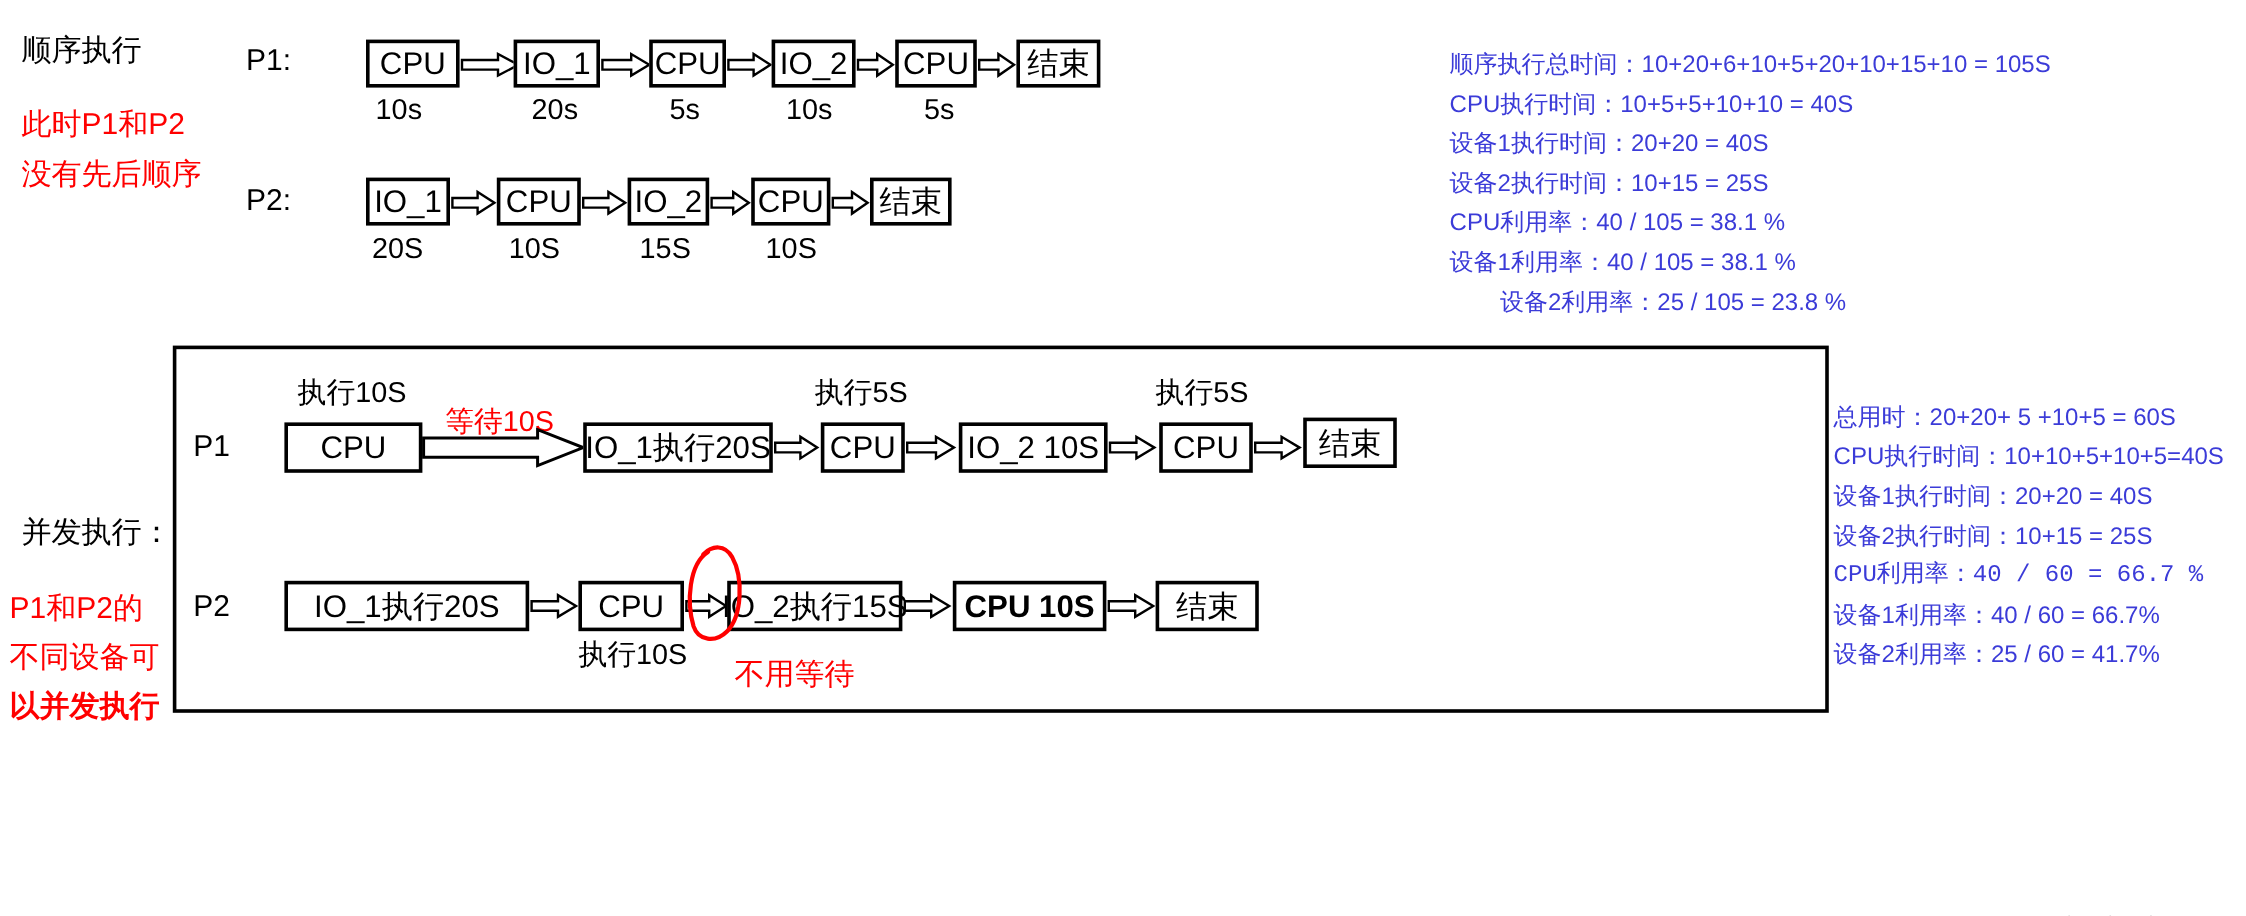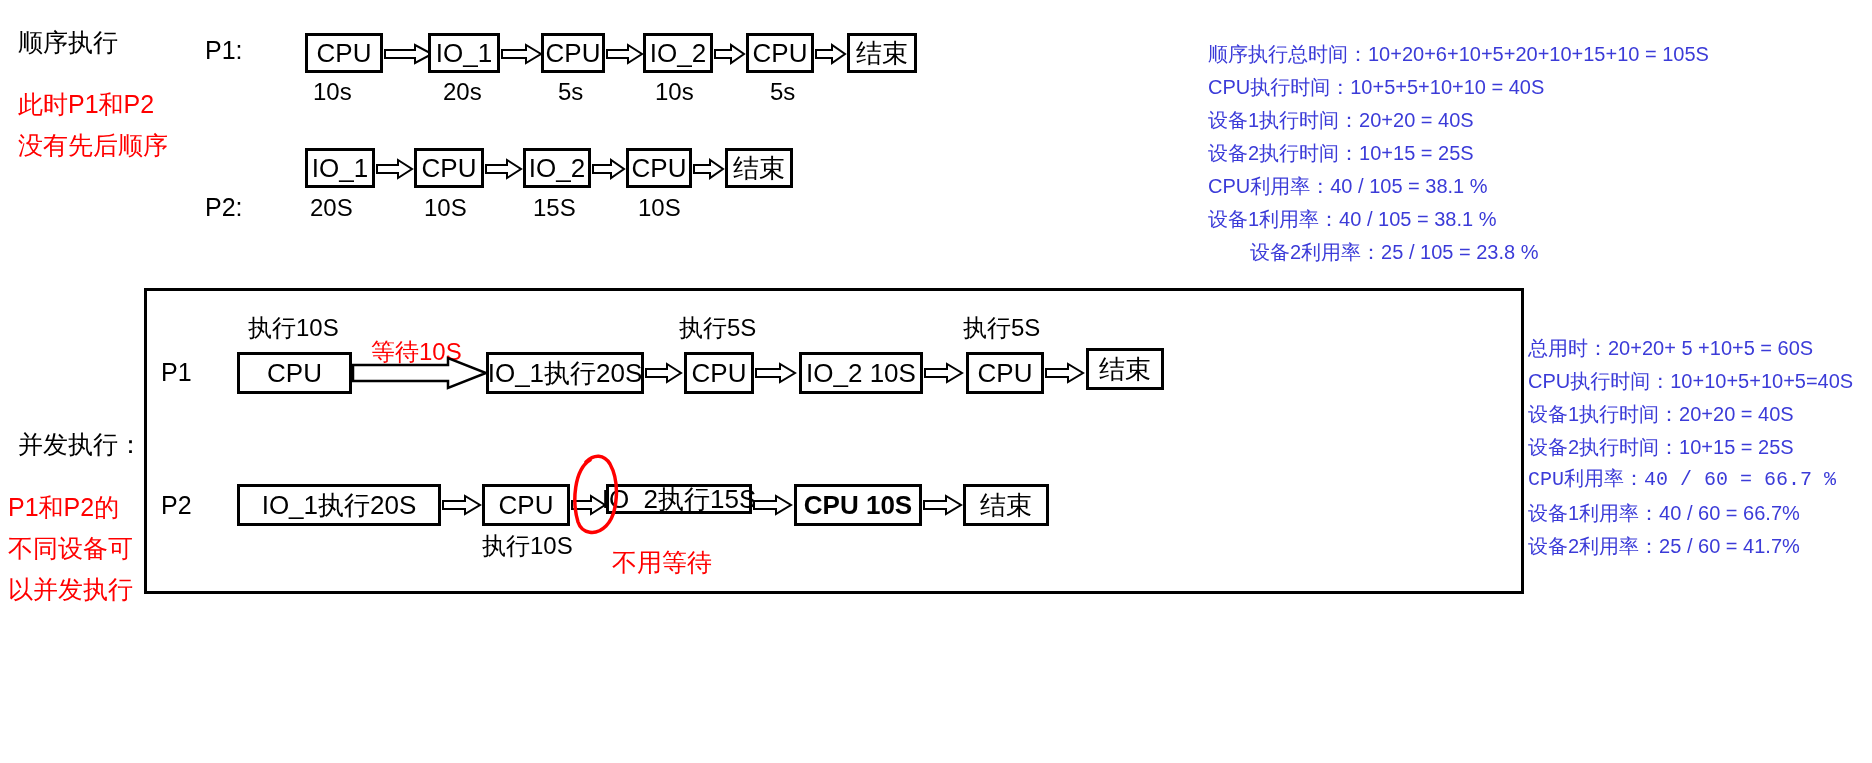--- a/index.html
+++ b/index.html
@@ -64,21 +64,21 @@
     </svg>
 </div>
 <div class="abs node" style="left:847px;top:33px;width:70px;height:40px;">结束</div>
 
 <div class="abs dur" style="left:313px;top:80px;">10s</div>
 <div class="abs dur" style="left:443px;top:80px;">20s</div>
 <div class="abs dur" style="left:558px;top:80px;">5s</div>
 <div class="abs dur" style="left:655px;top:80px;">10s</div>
 <div class="abs dur" style="left:770px;top:80px;">5s</div>
 
-<div class="abs pname" style="left:205px;top:155px;margin-top:40px;">P2:</div>
+<div class="abs pname" style="left:205px;top:155px;">P2:</div>
 
 <div class="abs node" style="left:305px;top:148px;width:70px;height:40px;">IO_1</div>
 <div class="abs" style="left:377px;top:160px;">
   <svg width="36" height="18" viewBox="0 0 36 18">
       <polygon points="0,5 21,5 21,0 35,9 21,18 21,13 0,13" fill="#ffffff" stroke="#000" stroke-width="2"></polygon>
     </svg>
 </div>
 <div class="abs node" style="left:414px;top:148px;width:70px;height:40px;">CPU</div>
 <div class="abs" style="left:486px;top:160px;">
   <svg width="36" height="18" viewBox="0 0 36 18">
@@ -110,21 +110,21 @@
 <div class="abs blue" style="left:1208px;top:143px;">设备2执行时间：10+15 = 25S</div>
 <div class="abs blue" style="left:1208px;top:176px;">CPU利用率：40 / 105 = 38.1 %</div>
 <div class="abs blue" style="left:1208px;top:209px;">设备1利用率：40 / 105 = 38.1 %</div>
 <div class="abs blue" style="left:1208px;top:242px;margin-left:42px;">设备2利用率：25 / 105 = 23.8 %</div>
 
 <div class="abs outer-box" style="left:144px;top:288px;width:1380px;height:306px;"></div>
 
 <div class="abs lbl" style="left:18px;top:432px;">并发执行：</div>
 <div class="abs red" style="left:8px;top:495px;">P1和P2的</div>
 <div class="abs red" style="left:8px;top:536px;">不同设备可</div>
-<div class="abs red" style="left:8px;top:577px;">以并发执行</div>
+<div class="abs red" style="left:8px;top:577px;font-weight:bold;">以并发执行</div>
 
 <div class="abs pname" style="left:161px;top:360px;">P1</div>
 
 <div class="abs cap" style="left:248px;top:316px;">执行10S</div>
 <div class="abs node" style="left:237px;top:352px;width:115px;height:42px;">CPU</div>
 
 <div class="abs red" style="left:371px;top:340px;font-size:24px;">等待10S</div>
 <div class="abs" style="left:353px;top:358px;">
   <svg width="134" height="30" viewBox="0 0 134 30">
       <polygon points="0,7 95,7 95,0 133,15 95,30 95,23 0,23" fill="#ffffff" stroke="#000" stroke-width="2.5"></polygon>
@@ -170,21 +170,21 @@
       <polygon points="0,5 22,5 22,0 37,9 22,18 22,13 0,13" fill="#ffffff" stroke="#000" stroke-width="2"></polygon>
     </svg>
 </div>
 <div class="abs node" style="left:482px;top:484px;width:88px;height:42px;">CPU</div>
 <div class="abs cap" style="left:482px;top:534px;">执行10S</div>
 <div class="abs" style="left:572px;top:496px;">
   <svg width="34" height="18" viewBox="0 0 34 18">
       <polygon points="0,5 19,5 19,0 33,9 19,18 19,13 0,13" fill="#ffffff" stroke="#000" stroke-width="2"></polygon>
     </svg>
 </div>
-<div class="abs node" style="left:606px;top:484px;width:146px;height:30px;">IO_2执行15S</div>
+<div class="abs node" style="left:606px;top:484px;width:146px;height:42px;">IO_2执行15S</div>
 <div class="abs" style="left:754px;top:496px;">
   <svg width="38" height="18" viewBox="0 0 38 18">
       <polygon points="0,5 22,5 22,0 37,9 22,18 22,13 0,13" fill="#ffffff" stroke="#000" stroke-width="2"></polygon>
     </svg>
 </div>
 <div class="abs node" style="left:794px;top:484px;width:128px;height:42px;font-weight:bold;">CPU 10S</div>
 <div class="abs" style="left:924px;top:496px;">
   <svg width="38" height="18" viewBox="0 0 38 18">
       <polygon points="0,5 22,5 22,0 37,9 22,18 22,13 0,13" fill="#ffffff" stroke="#000" stroke-width="2"></polygon>
     </svg>

